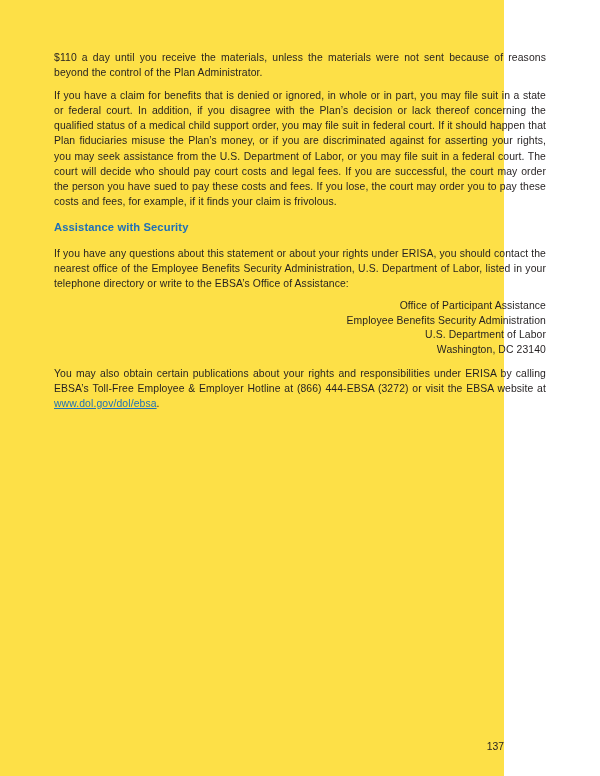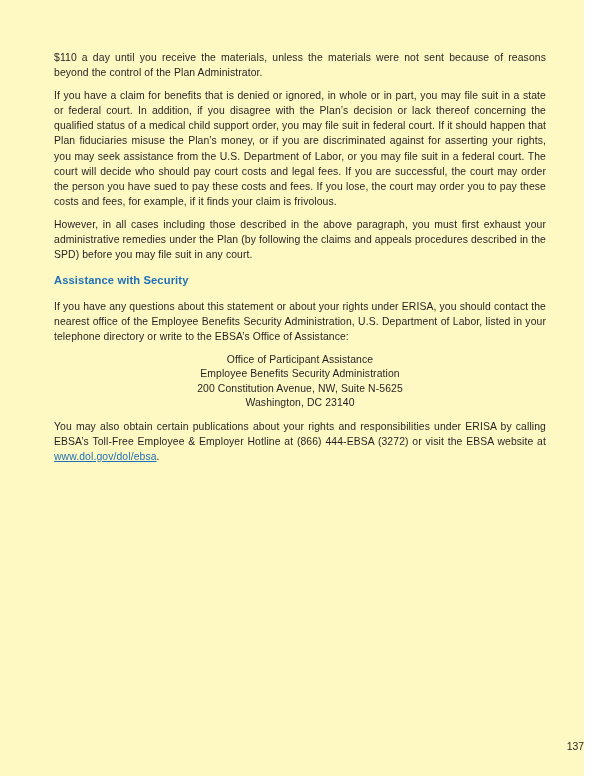--- a/index.html
+++ b/index.html
@@ -11,23 +11,23 @@
     width: 600px;
     height: 776px;
     background: #ffffff;
     font-family: "Liberation Sans", sans-serif;
     color: #231f20;
     -webkit-font-smoothing: antialiased;
     overflow: hidden;
   }
   .page {
     position: relative;
-    width: 584px;
+    width: 504px;
     height: 776px;
-    background: #fef9c3;
+    background: #fde047;
     box-sizing: border-box;
   }
   .content {
     position: absolute;
     left: 54px;
     top: 50px;
     width: 492px;
   }
   p.para {
     margin: 0 0 8px 0;
@@ -47,21 +47,21 @@
     line-height: 15px;
     font-weight: bold;
     color: #1f70b8;
     text-align: left;
     letter-spacing: 0.01em;
   }
   .address-block {
     margin: 0 0 8px 0;
     font-size: 10.4px;
     line-height: 14.6px;
-    text-align: center;
+    text-align: right;
     color: #231f20;
     letter-spacing: 0.01em;
   }
   .address-line {
     display: block;
   }
   a.doclink {
     color: #1f70b8;
     text-decoration: underline;
   }
@@ -83,32 +83,31 @@
 <body>
 
 <div class="page">
 
   <div class="content">
 
     <p class="para spacer-top">$110 a day until you receive the materials, unless the materials were not sent because of reasons beyond the control of the Plan Administrator.</p>
 
     <p class="para">If you have a claim for benefits that is denied or ignored, in whole or in part, you may file suit in a state or federal court. In addition, if you disagree with the Plan’s decision or lack thereof concerning the qualified status of a medical child support order, you may file suit in federal court. If it should happen that Plan fiduciaries misuse the Plan’s money, or if you are discriminated against for asserting your rights, you may seek assistance from the U.S. Department of Labor, or you may file suit in a federal court. The court will decide who should pay court costs and legal fees. If you are successful, the court may order the person you have sued to pay these costs and fees. If you lose, the court may order you to pay these costs and fees, for example, if it finds your claim is frivolous.</p>
 
-    <p class="para">However, in all cases including those described in the above paragraph, you must first exhaust your administrative remedies under the Plan (by following the claims and appeals procedures described in the SPD) before you may file suit in any court.</p>
 
     <h2 class="section-heading">Assistance with Security</h2>
 
 
 
     <p class="para">If you have any questions about this statement or about your rights under ERISA, you should contact the nearest office of the Employee Benefits Security Administration, U.S. Department of Labor, listed in your telephone directory or write to the EBSA’s Office of Assistance:</p>
 
     <div class="address-block">
       <span class="address-line">Office of Participant Assistance</span>
       <span class="address-line">Employee Benefits Security Administration</span>
-      <span class="address-line">200 Constitution Avenue, NW, Suite N-5625</span>
+      <span class="address-line">U.S. Department of Labor</span>
       <span class="address-line">Washington, DC 23140</span>
     </div>
 
     <p class="para"><span>You may also obtain certain publications about your rights and responsibilities under ERISA by calling EBSA’s Toll-Free Employee &amp; Employer Hotline at (866) 444-EBSA (3272) or visit the EBSA website at </span><a class="doclink" href="#">www.dol.gov/dol/ebsa</a><span>.</span></p>
 
   </div>
 
   <div class="page-number">137</div>
 
 </div>

